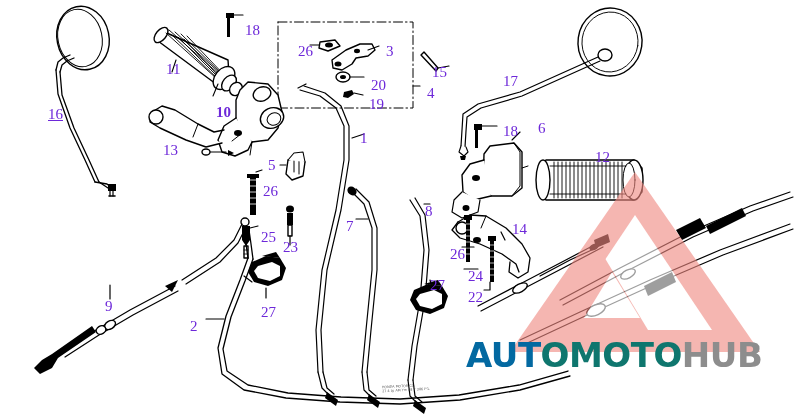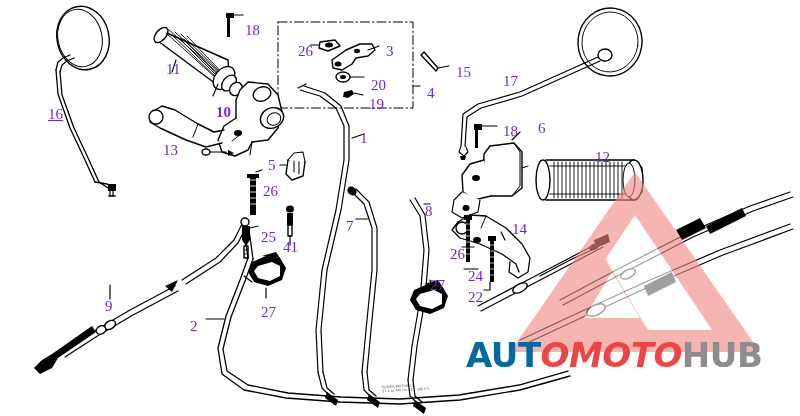--- a/index.html
+++ b/index.html
@@ -11,21 +11,21 @@
     color:#6d28d9;font-weight:400;line-height:1;white-space:nowrap;
     letter-spacing:0px;
   }
   #wm{position:absolute;left:0;top:0;width:800px;height:416px;pointer-events:none;}
   #wmtext{
     position:absolute;left:466px;top:338px;
     font-family:"DejaVu Sans",sans-serif;font-weight:bold;
     font-size:34px;letter-spacing:-0.5px;line-height:1;white-space:nowrap;
   }
   .w-a{color:#0369a1;}
-  .w-b{color:#ef4444;font-style:italic;}
+  .w-b{color:#0f766e;}
   .w-c{color:#8d8d8d;}
   .microtext{
     position:absolute;left:382px;top:384px;
     font-family:"DejaVu Sans",sans-serif;font-size:3.4px;color:#3a3a3a;
     line-height:1.25;white-space:nowrap;opacity:.85;transform:rotate(-3deg);
   }
 </style>
 </head>
 <body>
 
@@ -353,30 +353,30 @@
       <div class="callout" style="left: 268px; top: 158px;">5</div>
       <div class="callout" style="left: 538px; top: 121px;">6</div>
       <div class="callout" style="left: 346px; top: 219px;">7</div>
       <div class="callout" style="left: 425px; top: 204px;">8</div>
       <div class="callout" style="left: 105px; top: 299px;">9</div>
       <div class="callout" style="left: 216px; top: 105px; font-weight: bold;">10</div>
       <div class="callout" style="left: 166px; top: 62px;">11</div>
       <div class="callout" style="left: 595px; top: 150px;">12</div>
       <div class="callout" style="left: 163px; top: 143px;">13</div>
       <div class="callout" style="left: 512px; top: 222px;">14</div>
-      <div class="callout" style="left: 456px; top: 65px;">15</div>
+      <div class="callout" style="left: 432px; top: 65px;">15</div>
       <div class="callout" style="left: 48px; top: 107px; text-decoration: underline;">16</div>
       <div class="callout" style="left: 503px; top: 74px;">17</div>
       <div class="callout" style="left: 245px; top: 23px;">18</div>
       <div class="callout" style="left: 503px; top: 124px;">18</div>
       <div class="callout" style="left: 369px; top: 97px;">19</div>
       <div class="callout" style="left: 371px; top: 78px;">20</div>
       <div class="callout" style="left: 298px; top: 44px;">26</div>
       <div class="callout" style="left: 468px; top: 290px;">22</div>
-      <div class="callout" style="left: 283px; top: 240px;">41</div>
+      <div class="callout" style="left: 283px; top: 240px;">23</div>
       <div class="callout" style="left: 468px; top: 269px;">24</div>
       <div class="callout" style="left: 261px; top: 230px;">25</div>
       <div class="callout" style="left: 263px; top: 184px;">26</div>
       <div class="callout" style="left: 450px; top: 247px;">26</div>
       <div class="callout" style="left: 261px; top: 305px;">27</div>
       <div class="callout" style="left: 430px; top: 278px;">27</div>
     </div>
 
 </div>
 

